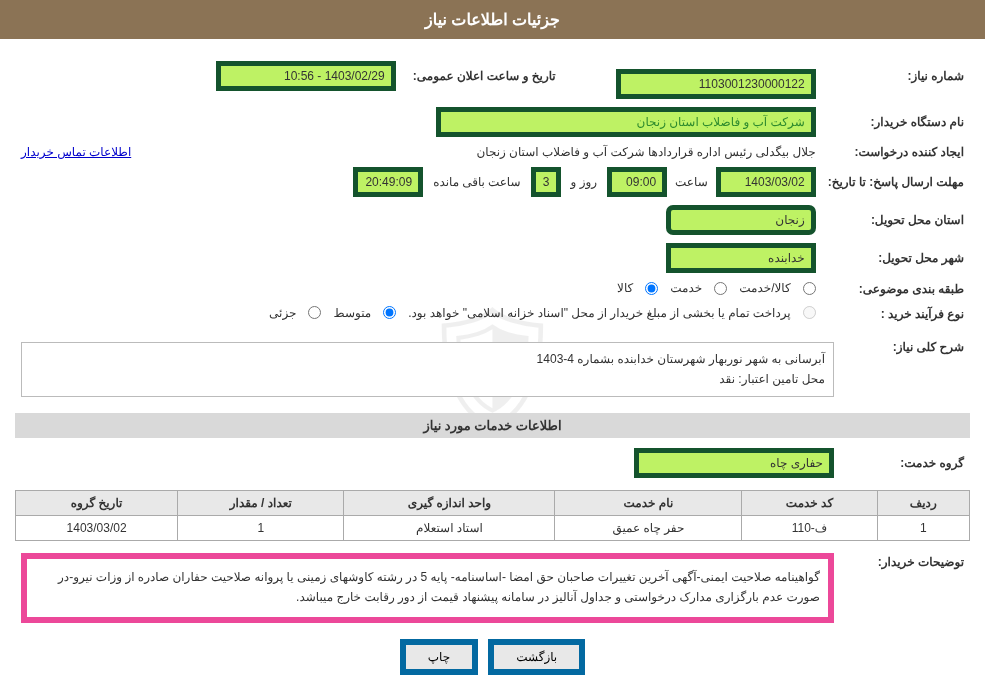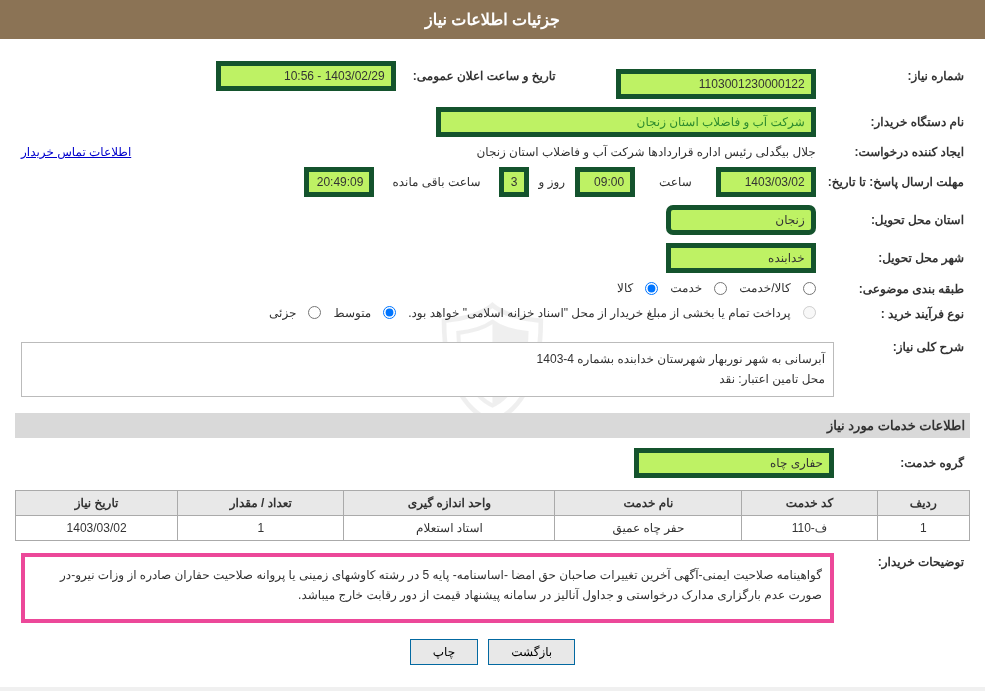--- a/index.html
+++ b/index.html
@@ -60,21 +60,21 @@
       color: #2e8b2e;
     }
     .blue-link {
       color: #0000cc;
       text-decoration: underline;
       cursor: pointer;
     }
     .section-title {
       background: #d9d9d9;
       font-weight: bold;
-      text-align: right;
+      text-align: center;
       padding: 5px;
       margin: 8px 0 6px 0;
       font-size: 13px;
     }
     .date-time-row {
       display: flex;
       align-items: center;
       gap: 4px;
     }
     .radio-group {
@@ -98,37 +98,37 @@
       text-align: center;
     }
     .services-table th {
       background: #e8e8e8;
       font-weight: bold;
     }
     .services-table tr:nth-child(even) td {
       background: #f9f9f9;
     }
     .notes-box {
-      border: 4px solid #ec4899;
+      border: 6px solid #ec4899;
       padding: 8px;
       background: #fff;
       text-align: right;
       line-height: 1.7;
       min-height: 70px;
     }
     .button-row {
       text-align: center;
       margin: 12px 0;
       display: flex;
       justify-content: center;
       gap: 10px;
     }
     .btn {
       padding: 5px 22px;
-      border: 1px solid #0369a1;
+      border: 6px solid #0369a1;
       cursor: pointer;
       font-family: Tahoma, Arial, sans-serif;
       font-size: 12px;
     }
     .btn-print {
       background: #e8e8e8;
     }
     .btn-back {
       background: #e8e8e8;
     }
@@ -197,25 +197,25 @@
         <td class="value-cell" style="text-align:left;">
           <span class="blue-link">اطلاعات تماس خریدار</span>
         </td>
       </tr>
 
       <tr>
         <td class="label-cell">مهلت ارسال پاسخ: تا تاریخ:</td>
         <td class="value-cell" colspan="3">
           <div class="date-time-row">
             <span class="input-box" style="width:100px;">1403/03/02</span>
-            <span style="margin:0 20px;">ساعت</span>
+            <span style="margin:0 4px;">ساعت</span>
             <span class="input-box" style="width:60px;">09:00</span>
             <span style="margin:0 6px;">روز و</span>
             <span class="input-box" style="width:30px;">3</span>
-            <span style="margin:0 14px;">ساعت باقی مانده</span>
+            <span style="margin:0 6px;font-family:Liberation Serif, serif;">ساعت باقی مانده</span>
             <span class="input-box" style="width:70px;">20:49:09</span>
           </div>
         </td>
       </tr>
 
       <tr>
         <td class="label-cell">استان محل تحویل:</td>
         <td class="value-cell" colspan="3">
           <span class="input-box" style="width:150px;border-radius:7px;">زنجان</span>
         </td>
@@ -298,21 +298,21 @@
       </table>
 
     <table class="services-table zindex1">
       <thead>
         <tr>
           <th><span>ردیف</span></th>
           <th><span>کد خدمت</span></th>
           <th><span>نام خدمت</span></th>
           <th><span>واحد اندازه گیری</span></th>
           <th><span>تعداد / مقدار</span></th>
-          <th><span>تاریخ نیاز</span></th>
+          <th><span>تاریخ گروه</span></th>
         </tr>
       </thead>
       <tbody>
         <tr>
           <td>1</td>
           <td>ف-110</td>
           <td>حفر چاه عمیق</td>
           <td>استاد استعلام</td>
           <td>1</td>
           <td>1403/03/02</td>

